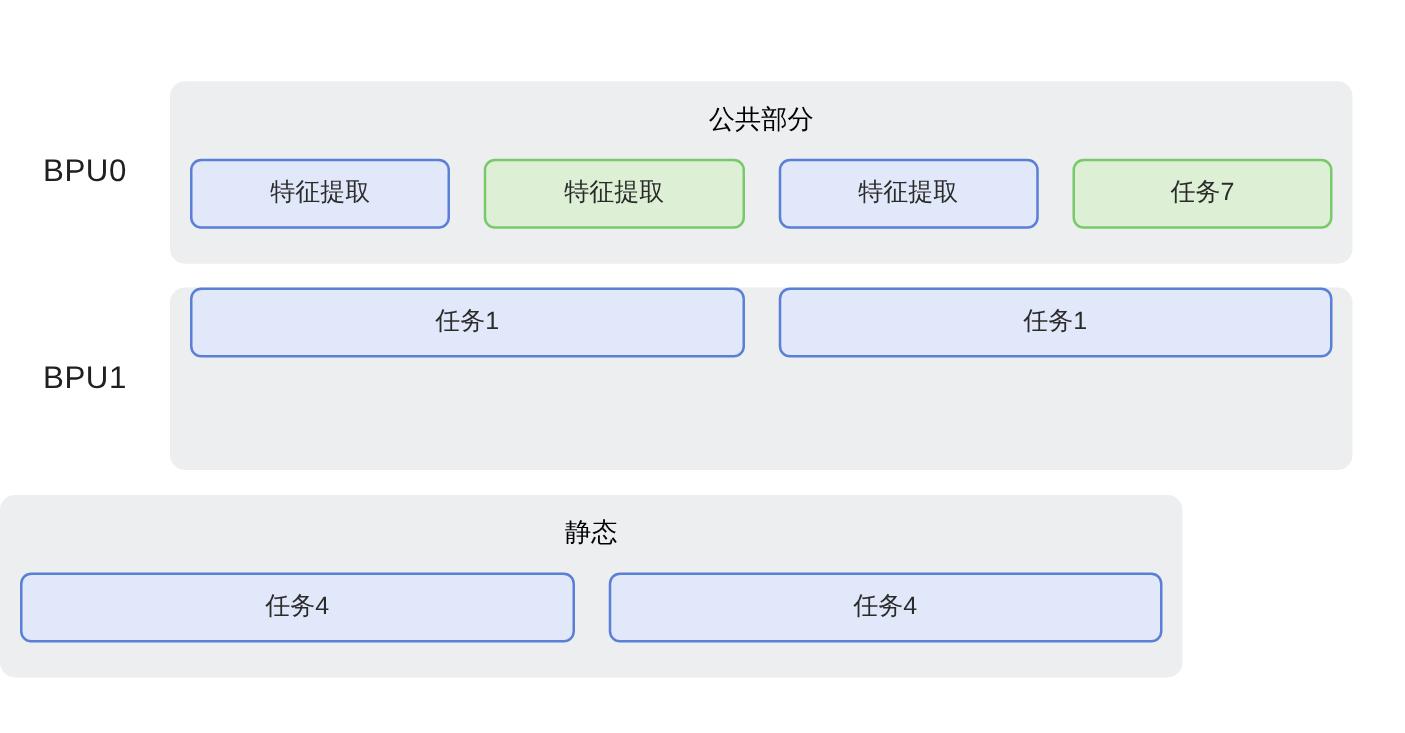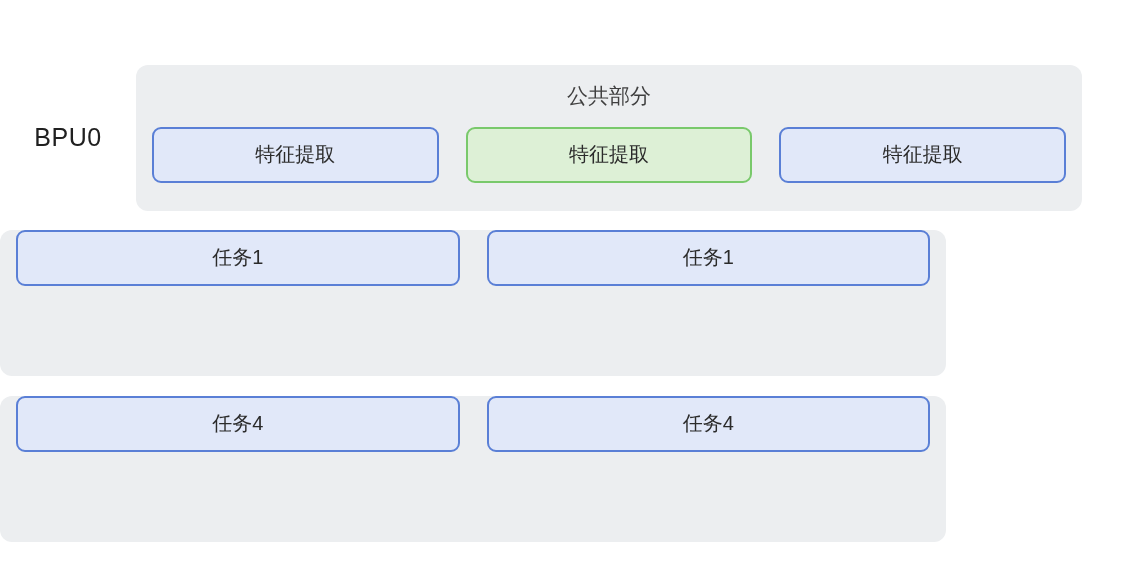--- a/index.html
+++ b/index.html
@@ -59,21 +59,21 @@
     flex-direction: column;
     align-items: stretch;
     justify-content: flex-start;
   }
 
   .band-title {
     height: 62px;
     line-height: 62px;
     text-align: center;
     font-size: 21px;
-    color: #404040;
+    color: #000000;
   }
 
   .band-boxes {
     display: flex;
     flex-direction: row;
     align-items: center;
     justify-content: space-between;
     height: 56px;
     gap: 27px;
   }
@@ -116,39 +116,44 @@
       <div class="band-boxes">
         <div class="task-box blue">
           <span class="task-label">特征提取</span>
         </div>
         <div class="task-box green">
           <span class="task-label">特征提取</span>
         </div>
         <div class="task-box blue">
           <span class="task-label">特征提取</span>
         </div>
+        <div class="task-box green">
+          <span class="task-label">任务7</span>
+        </div>
       </div>
     </div>
   </div>
 
   <div class="bpu-row r1">
+    <div class="row-label">BPU1</div>
     <div class="band">
       <div class="band-boxes">
         <div class="task-box blue">
           <span class="task-label">任务1</span>
         </div>
         <div class="task-box blue">
           <span class="task-label">任务1</span>
         </div>
       </div>
     </div>
   </div>
 
   <div class="bpu-row r2">
     <div class="band">
+      <div class="band-title">静态</div>
       <div class="band-boxes">
         <div class="task-box blue">
           <span class="task-label">任务4</span>
         </div>
         <div class="task-box blue">
           <span class="task-label">任务4</span>
         </div>
       </div>
     </div>
   </div>

